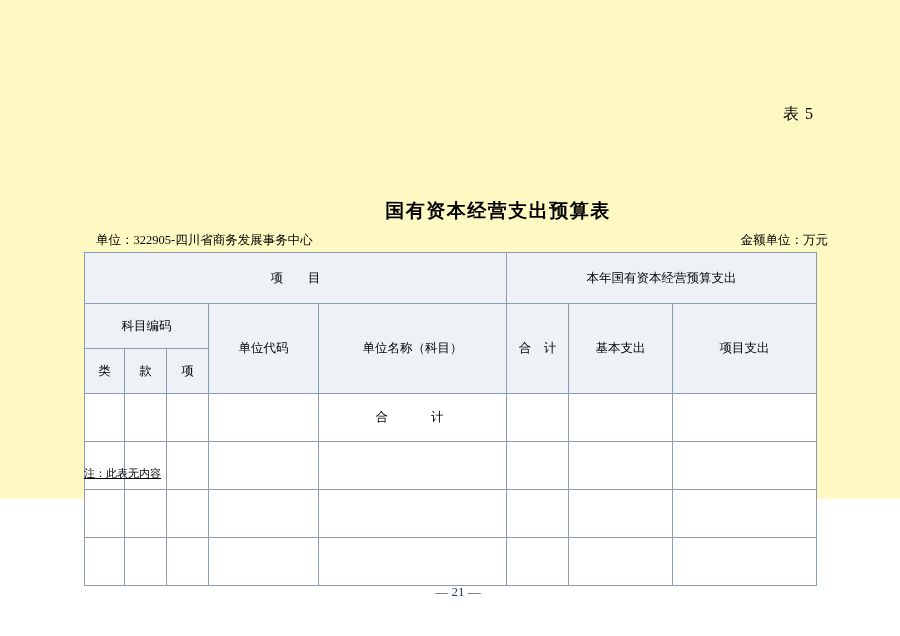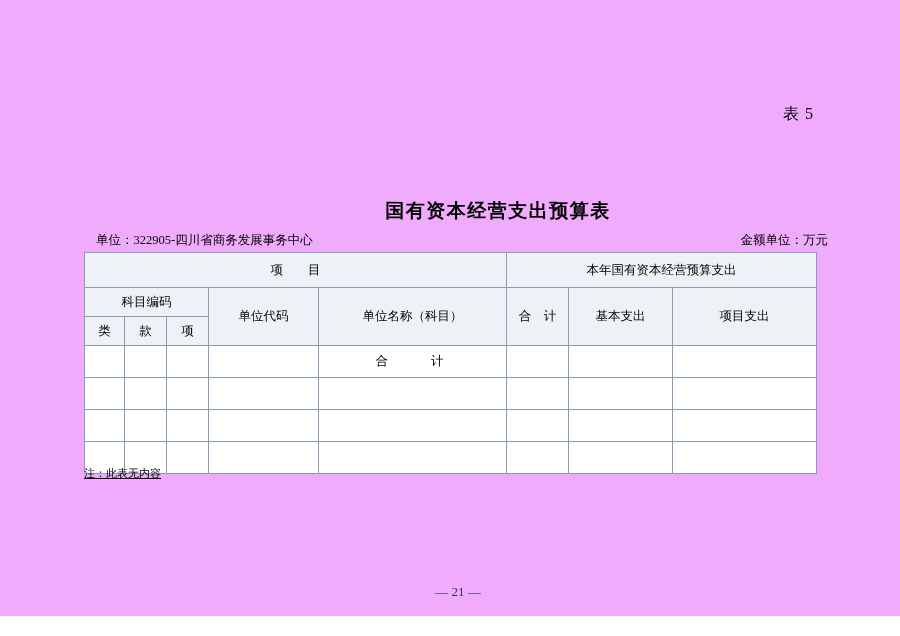--- a/index.html
+++ b/index.html
@@ -11,22 +11,22 @@
     width: 900px;
     height: 636px;
     position: relative;
     font-family: "Liberation Serif", "DejaVu Serif", serif;
     color: #000000;
     overflow: hidden;
   }
   .page {
     position: relative;
     width: 900px;
-    height: 616px;
-    background: #f0abfc;
+    height: 499px;
+    background: #fef9c3;
   }
   .table-label {
     position: absolute;
     top: 104px;
     right: 86px;
     font-size: 16px;
     font-family: "Liberation Serif", "DejaVu Serif", serif;
     letter-spacing: 1px;
   }
   .doc-title {
@@ -60,21 +60,21 @@
     table-layout: fixed;
   }
   .budget-table th,
   .budget-table td {
     border: 1px solid #8a9bb5;
     font-weight: normal;
     font-size: 12.5px;
     font-family: "Liberation Serif", "DejaVu Serif", serif;
     text-align: center;
     vertical-align: middle;
-    padding: 0;
+    padding: 8px;
   }
   .budget-table thead th {
     background: #eef2f7;
   }
   .hdr-tall { height: 34px; }
   .hdr-mid  { height: 28px; }
   .body-row td { height: 31px; background: #ffffff; }
   .sum-cell { letter-spacing: 6px; }
   .note {
     position: absolute;

